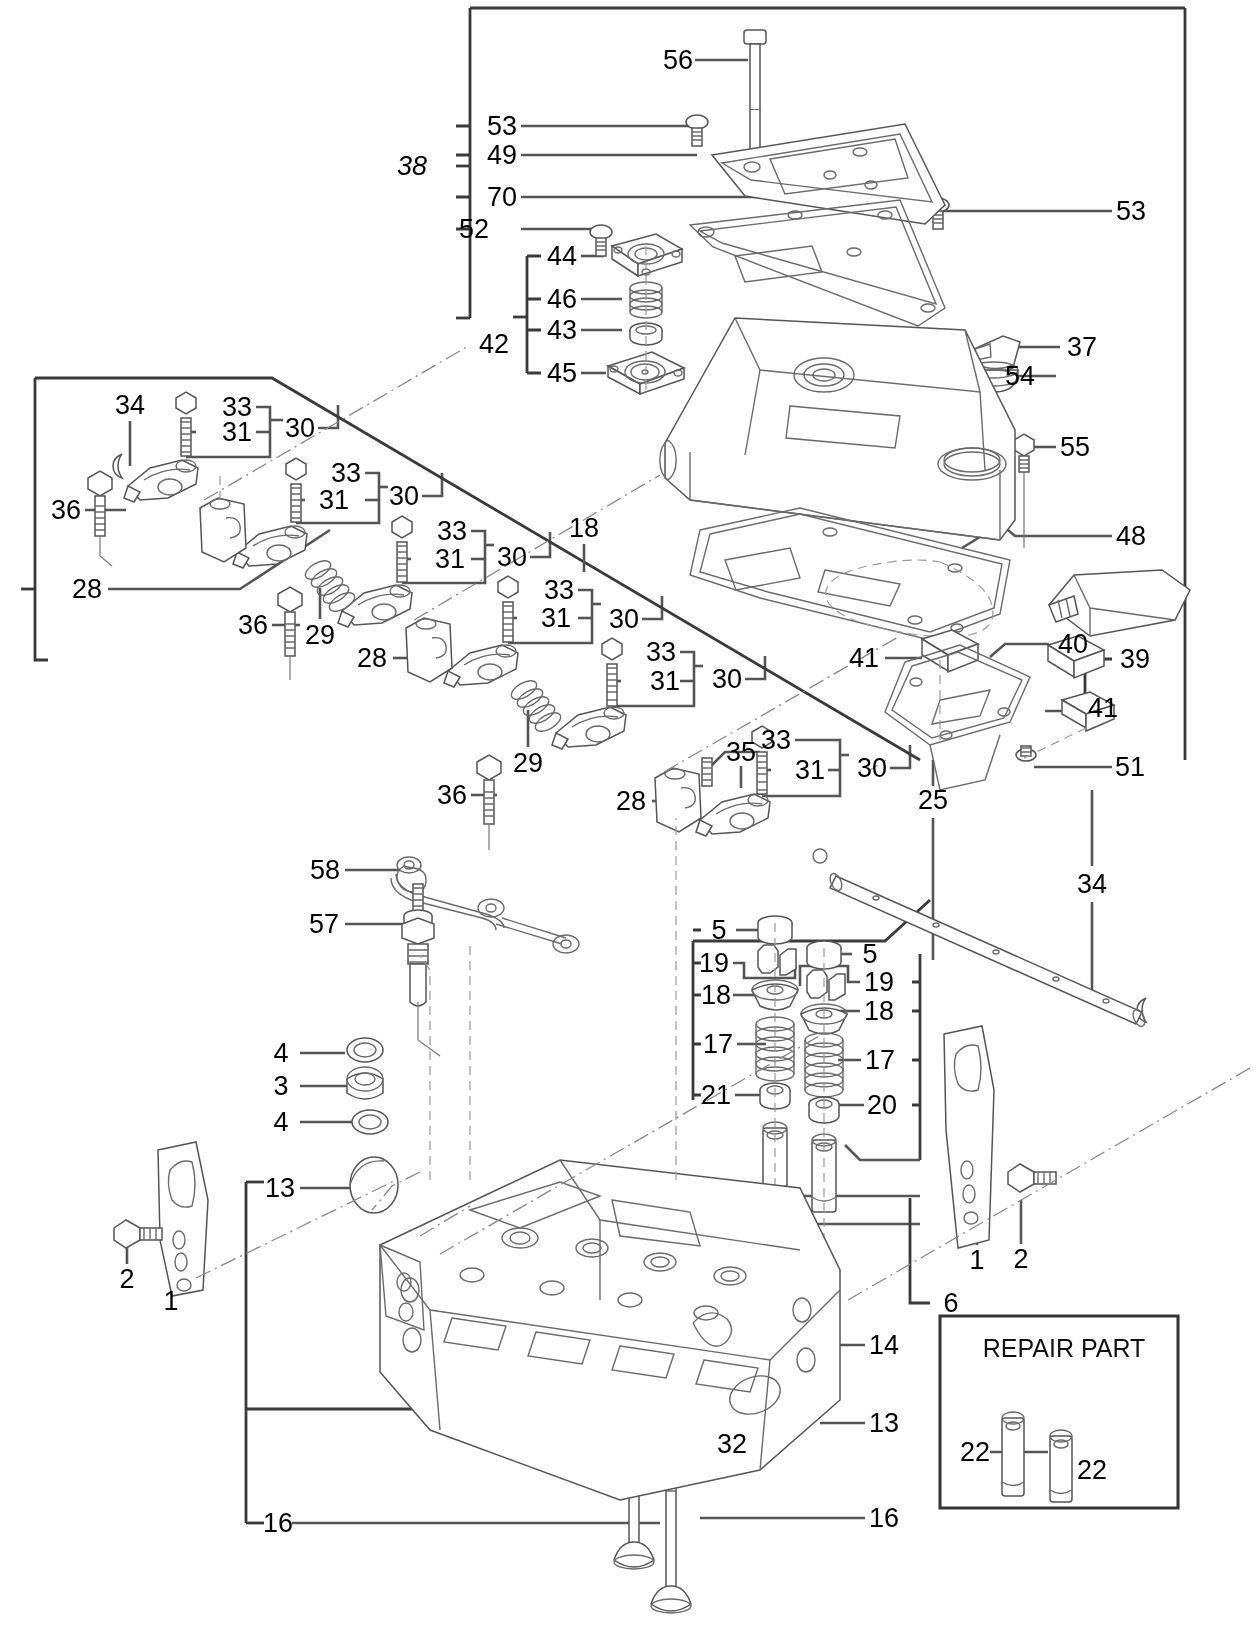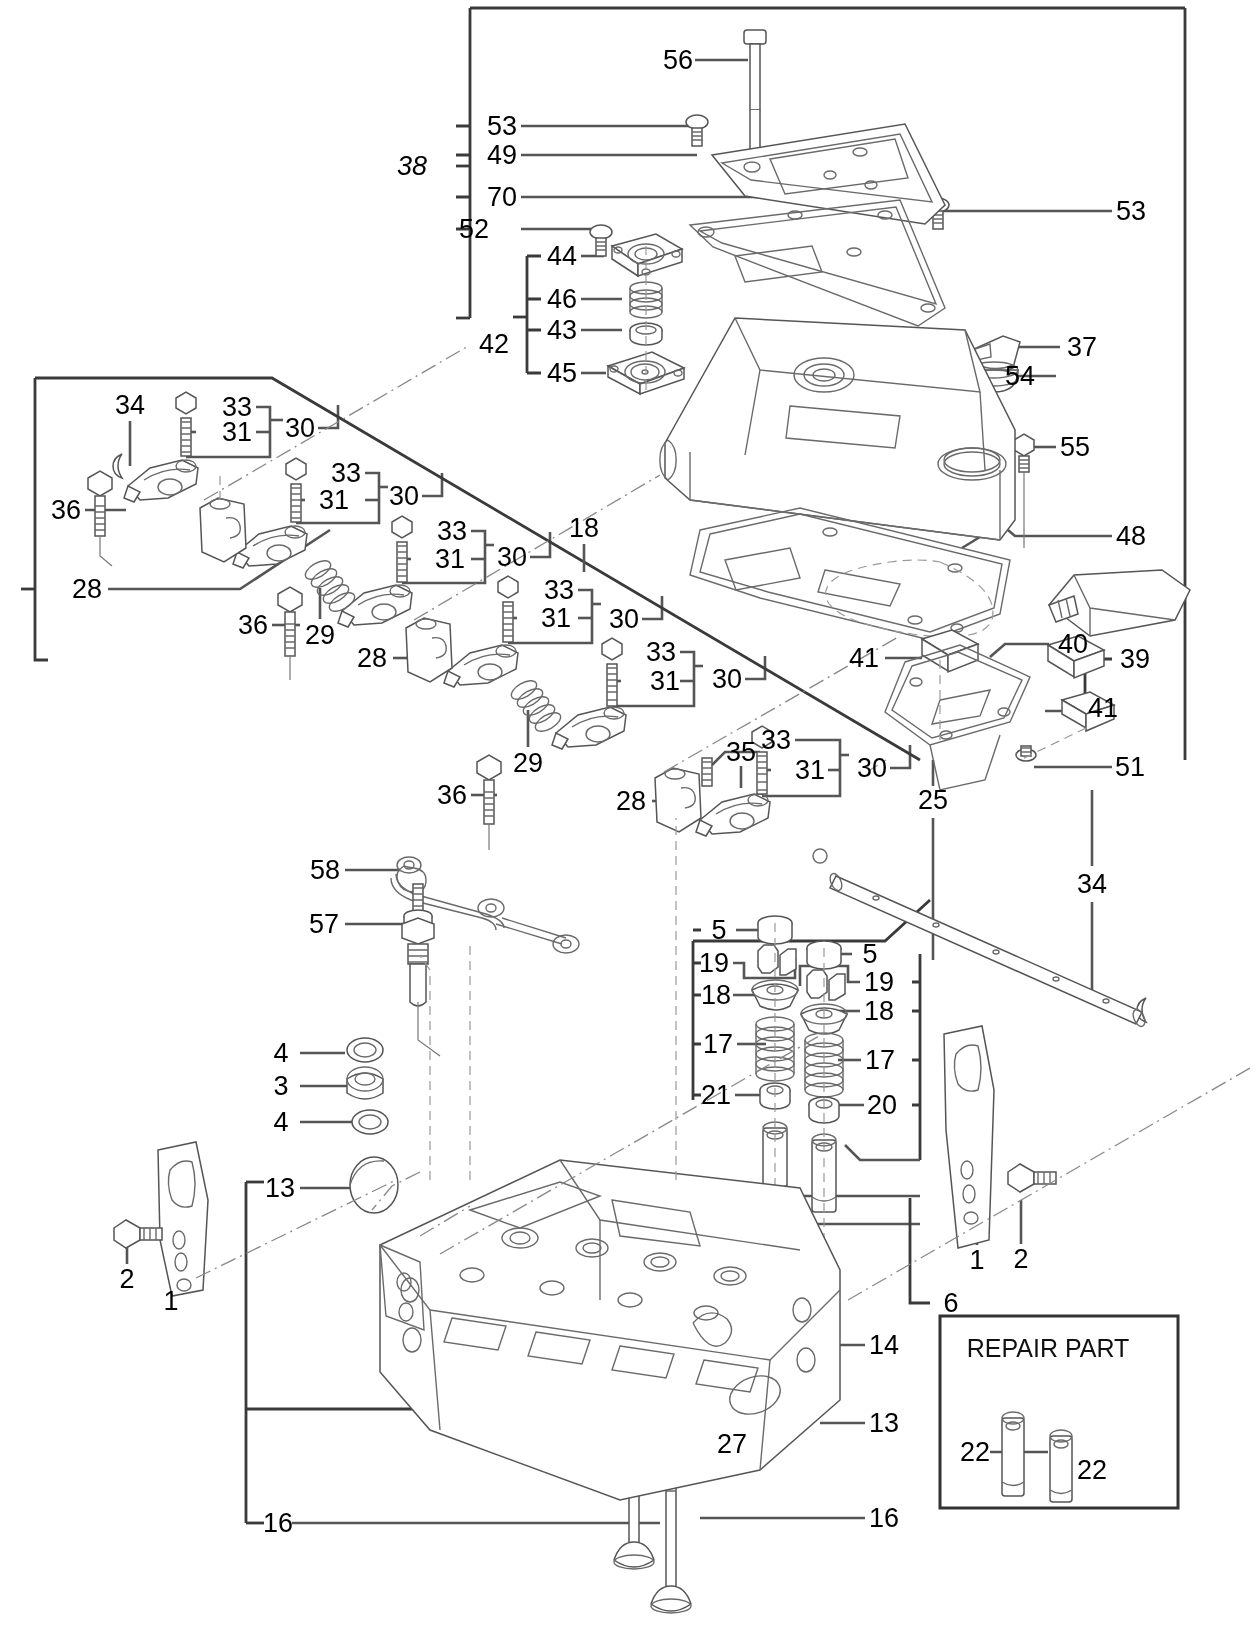--- a/index.html
+++ b/index.html
@@ -2,21 +2,21 @@
 <html><head>
 <meta charset="utf-8">
 <style>
   html,body{margin:0;padding:0;background:#fff;}
   body{font-family:"Liberation Sans",sans-serif;}
   #sheet{position:relative;width:1258px;height:1642px;background:#fff;overflow:hidden;}
   #sheet svg{position:absolute;left:0;top:0;}
   .lbl{position:absolute;font-family:"Liberation Sans",sans-serif;font-size:27px;color:#000;
        line-height:1;white-space:nowrap;transform:translate(-50%,-50%);letter-spacing:0px;}
   .repair-title{position:absolute;font-family:"Liberation Sans",sans-serif;font-size:25px;color:#111;
-       white-space:nowrap;transform:translate(-50%,-50%);}
+       white-space:nowrap;transform:translate(-50%,-50%);margin-left:16px;}
 </style>
 </head>
 <body>
 
 <div id="sheet">
 
 <svg width="1258" height="1642" viewBox="0 0 1258 1642">
   <defs>
     <style>
       .ln{fill:none;stroke:#555;stroke-width:2.6;}
@@ -821,21 +821,21 @@
       <div class="lbl" style="left: 281px; top: 1086px;">3</div>
       <div class="lbl" style="left: 281px; top: 1122px;">4</div>
       <div class="lbl" style="left: 280px; top: 1188px;">13</div>
       <div class="lbl" style="left: 127px; top: 1279px;">2</div>
       <div class="lbl" style="left: 171px; top: 1301px;">1</div>
       <div class="lbl" style="left: 977px; top: 1260px;">1</div>
       <div class="lbl" style="left: 1021px; top: 1259px;">2</div>
       <div class="lbl" style="left: 951px; top: 1303px;">6</div>
       <div class="lbl" style="left: 884px; top: 1345px;">14</div>
       <div class="lbl" style="left: 884px; top: 1423px;">13</div>
-      <div class="lbl" style="left: 732px; top: 1444px;">27</div>
+      <div class="lbl" style="left: 732px; top: 1444px;">32</div>
       <div class="lbl" style="left: 278px; top: 1523px;">16</div>
       <div class="lbl" style="left: 884px; top: 1518px;">16</div>
     </div>
 <div id="repair-num-layer">
       <div class="lbl" style="left: 975px; top: 1452px;">22</div>
       <div class="lbl" style="left: 1092px; top: 1470px;">22</div>
     </div>
 
 </div>
 

